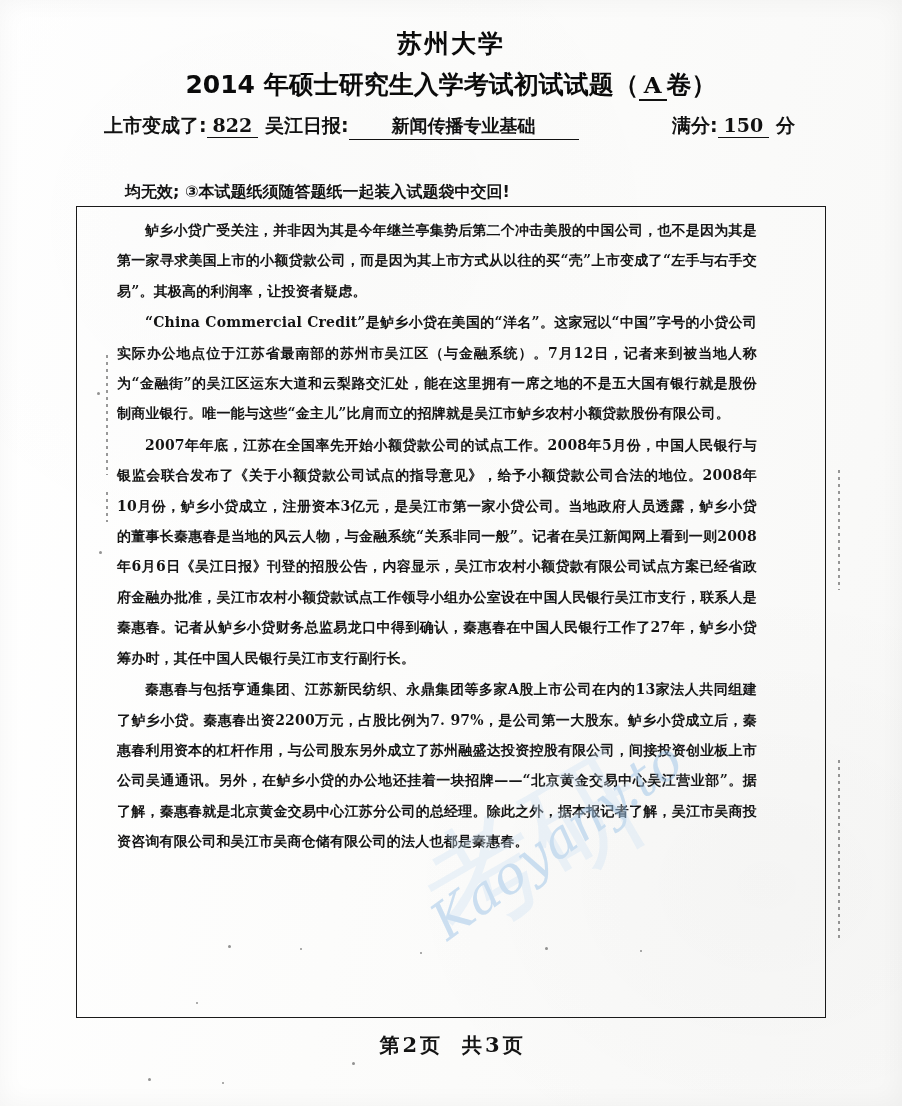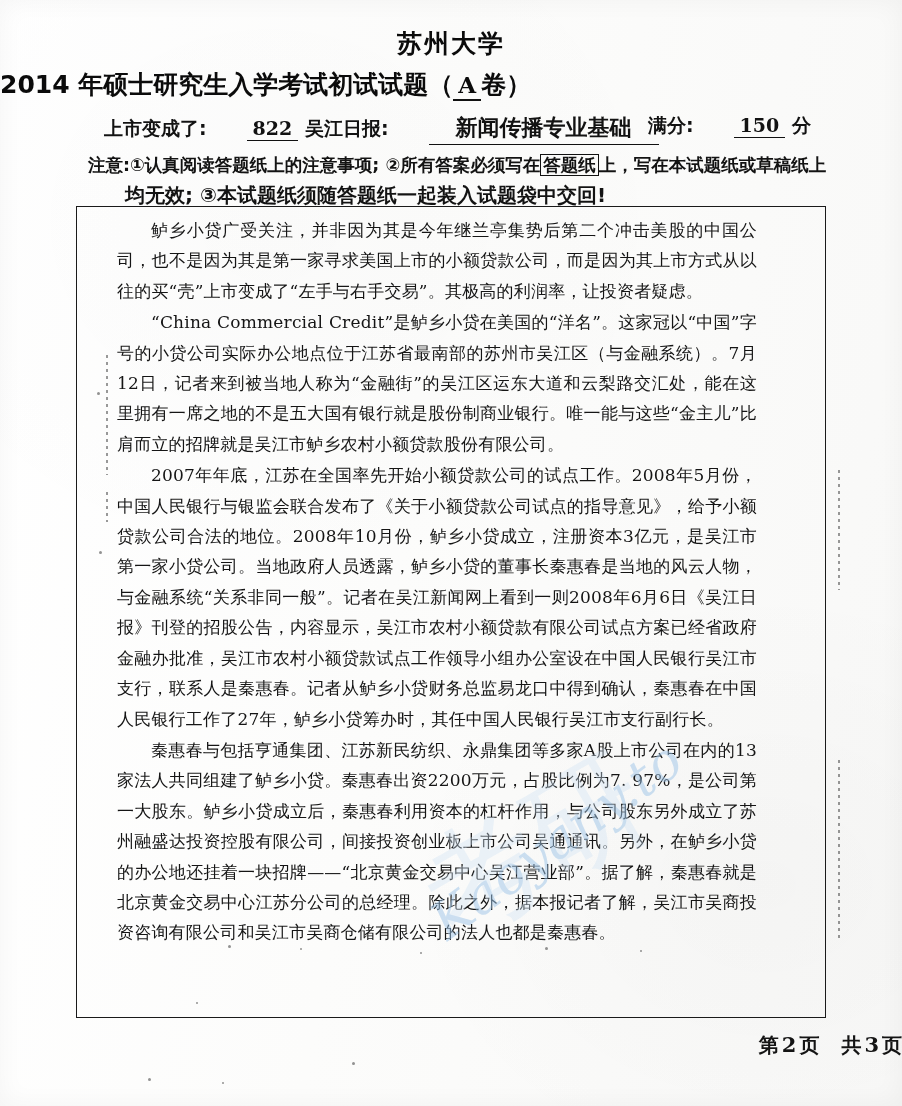--- a/index.html
+++ b/index.html
@@ -46,21 +46,21 @@
     font-weight: bold;
     font-size: 25px;
     letter-spacing: 2px;
     color: #0b0b0b;
   }
   .exam-title {
     position: absolute;
     top: 68px;
     left: 0;
     width: 902px;
-    text-align: left;
+    text-align: center;
     font-weight: bold;
     font-size: 25px;
     color: #0b0b0b;
     white-space: nowrap;
   }
   .exam-title .vol-letter {
     display: inline-block;
     border-bottom: 2px solid #111;
     padding: 0 5px 1px 5px;
     font-family: "DejaVu Serif", "Liberation Serif", serif;
@@ -78,53 +78,52 @@
     color: #121212;
   }
   .meta-left {
     position: absolute;
     left: 104px;
     top: 0;
     white-space: nowrap;
   }
   .meta-right {
     position: absolute;
-    left: 648px;
+    left: 672px;
     top: 0;
     white-space: nowrap;
   }
   .ul-val {
     display: inline-block;
     border-bottom: 1.5px solid #111;
     padding: 0 6px 1px 6px;
     font-family: "DejaVu Serif", "Liberation Serif", serif;
-    margin-left: 40px;
   }
   .ul-val.wide {
     min-width: 218px;
     text-align: center;
     font-family: "DejaVu Sans", "Liberation Sans", sans-serif;
-    font-size: 22px;
+    font-size: 18px;
   }
 
   .notes {
     position: absolute;
     top: 150px;
     left: 88px;
     width: 760px;
     font-size: 17.5px;
     font-weight: bold;
     color: #131313;
     line-height: 31px;
   }
   .notes-line2 {
     position: absolute;
     top: 182px;
     left: 125px;
-    font-size: 20px;
+    font-size: 16px;
     font-weight: bold;
     color: #131313;
   }
   .boxed {
     display: inline-block;
     border: 1.4px solid #111;
     padding: 0px 2px;
     line-height: 20px;
   }
 
@@ -139,28 +138,28 @@
     box-sizing: border-box;
   }
   .frame-inner {
     position: absolute;
     left: 40px;
     top: 8px;
     width: 640px;
   }
   .para {
     font-family: "DejaVu Serif", "Liberation Serif", serif;
-    font-size: 17px;
+    font-size: 14px;
     line-height: 30.4px;
     color: #151515;
     text-align: justify;
     text-indent: 2em;
     margin: 0 0 1px 0;
     letter-spacing: 0.2px;
-    font-weight: 400;
+    font-weight: 700;
   }
 
   
   .watermark {
     position: absolute;
     left: 330px;
     top: 540px;
     width: 430px;
     height: 280px;
     pointer-events: none;
@@ -208,21 +207,21 @@
     background: rgba(40,40,40,0.5);
     border-radius: 50%;
   }
 
   
   .footer {
     position: absolute;
     top: 1032px;
     left: 0;
     width: 902px;
-    text-align: right;
+    text-align: center;
     font-size: 20px;
     font-weight: bold;
     color: #141414;
     font-family: "DejaVu Sans", "Liberation Sans", sans-serif;
   }
   .footer .num {
     font-family: "DejaVu Serif", "Liberation Serif", serif;
     font-weight: bold;
     font-size: 21px;
     padding: 0 3px;
@@ -249,24 +248,20 @@
     <div class="meta-left">
       <span>上市变成了:</span><span class="ul-val">822</span>
       <span>吴江日报:</span><span class="ul-val wide">新闻传播专业基础</span>
     </div>
     <div class="meta-right">
       <span>满分:</span><span class="ul-val">150</span>
       <span>分</span>
     </div>
   </div>
 
-  <div class="notes">
-    <span>注意:</span><span>①认真阅读答题纸上的注意事项;</span>
-    <span>②所有答案必须写在</span><span class="boxed">答题纸</span><span>上，写在本试题纸或草稿纸上</span>
-  </div>
   <div class="notes-line2">均无效; ③本试题纸须随答题纸一起装入试题袋中交回!</div>
 
   <div class="frame">
     <div class="frame-inner">
       <p class="para">鲈乡小贷广受关注，并非因为其是今年继兰亭集势后第二个冲击美股的中国公司，也不是因为其是第一家寻求美国上市的小额贷款公司，而是因为其上市方式从以往的买“壳”上市变成了“左手与右手交易”。其极高的利润率，让投资者疑虑。</p>
       <p class="para">“China Commercial Credit”是鲈乡小贷在美国的“洋名”。这家冠以“中国”字号的小贷公司实际办公地点位于江苏省最南部的苏州市吴江区（与金融系统）。7月12日，记者来到被当地人称为“金融街”的吴江区运东大道和云梨路交汇处，能在这里拥有一席之地的不是五大国有银行就是股份制商业银行。唯一能与这些“金主儿”比肩而立的招牌就是吴江市鲈乡农村小额贷款股份有限公司。</p>
       <p class="para">2007年年底，江苏在全国率先开始小额贷款公司的试点工作。2008年5月份，中国人民银行与银监会联合发布了《关于小额贷款公司试点的指导意见》，给予小额贷款公司合法的地位。2008年10月份，鲈乡小贷成立，注册资本3亿元，是吴江市第一家小贷公司。当地政府人员透露，鲈乡小贷的董事长秦惠春是当地的风云人物，与金融系统“关系非同一般”。记者在吴江新闻网上看到一则2008年6月6日《吴江日报》刊登的招股公告，内容显示，吴江市农村小额贷款有限公司试点方案已经省政府金融办批准，吴江市农村小额贷款试点工作领导小组办公室设在中国人民银行吴江市支行，联系人是秦惠春。记者从鲈乡小贷财务总监易龙口中得到确认，秦惠春在中国人民银行工作了27年，鲈乡小贷筹办时，其任中国人民银行吴江市支行副行长。</p>
       <p class="para">秦惠春与包括亨通集团、江苏新民纺织、永鼎集团等多家A股上市公司在内的13家法人共同组建了鲈乡小贷。秦惠春出资2200万元，占股比例为7. 97%，是公司第一大股东。鲈乡小贷成立后，秦惠春利用资本的杠杆作用，与公司股东另外成立了苏州融盛达投资控股有限公司，间接投资创业板上市公司吴通通讯。另外，在鲈乡小贷的办公地还挂着一块招牌——“北京黄金交易中心吴江营业部”。据了解，秦惠春就是北京黄金交易中心江苏分公司的总经理。除此之外，据本报记者了解，吴江市吴商投资咨询有限公司和吴江市吴商仓储有限公司的法人也都是秦惠春。</p>
     </div>
 

